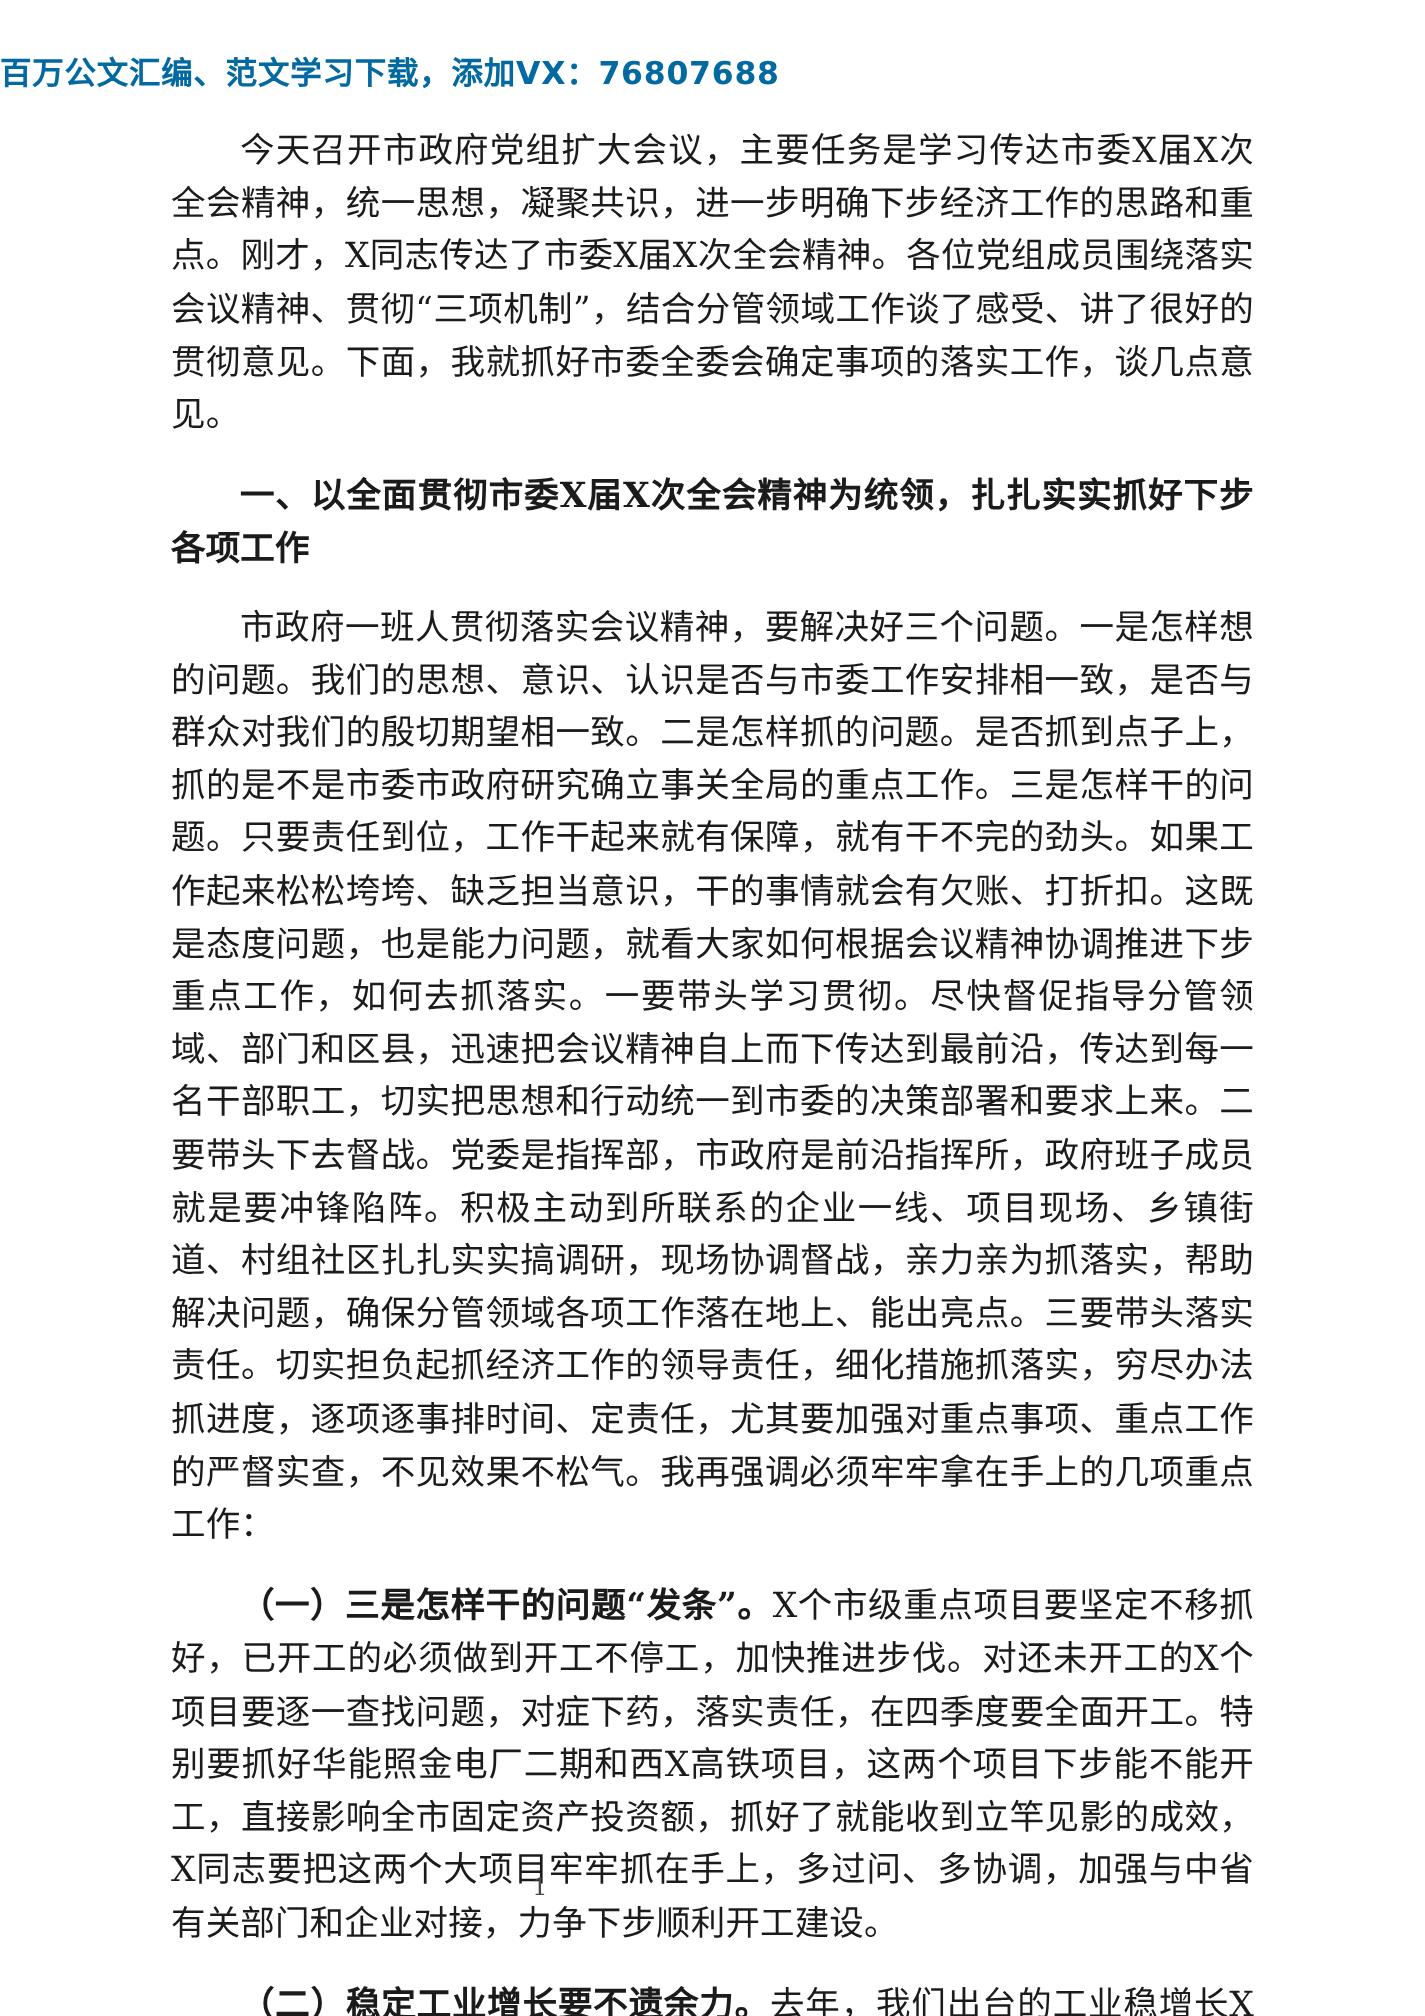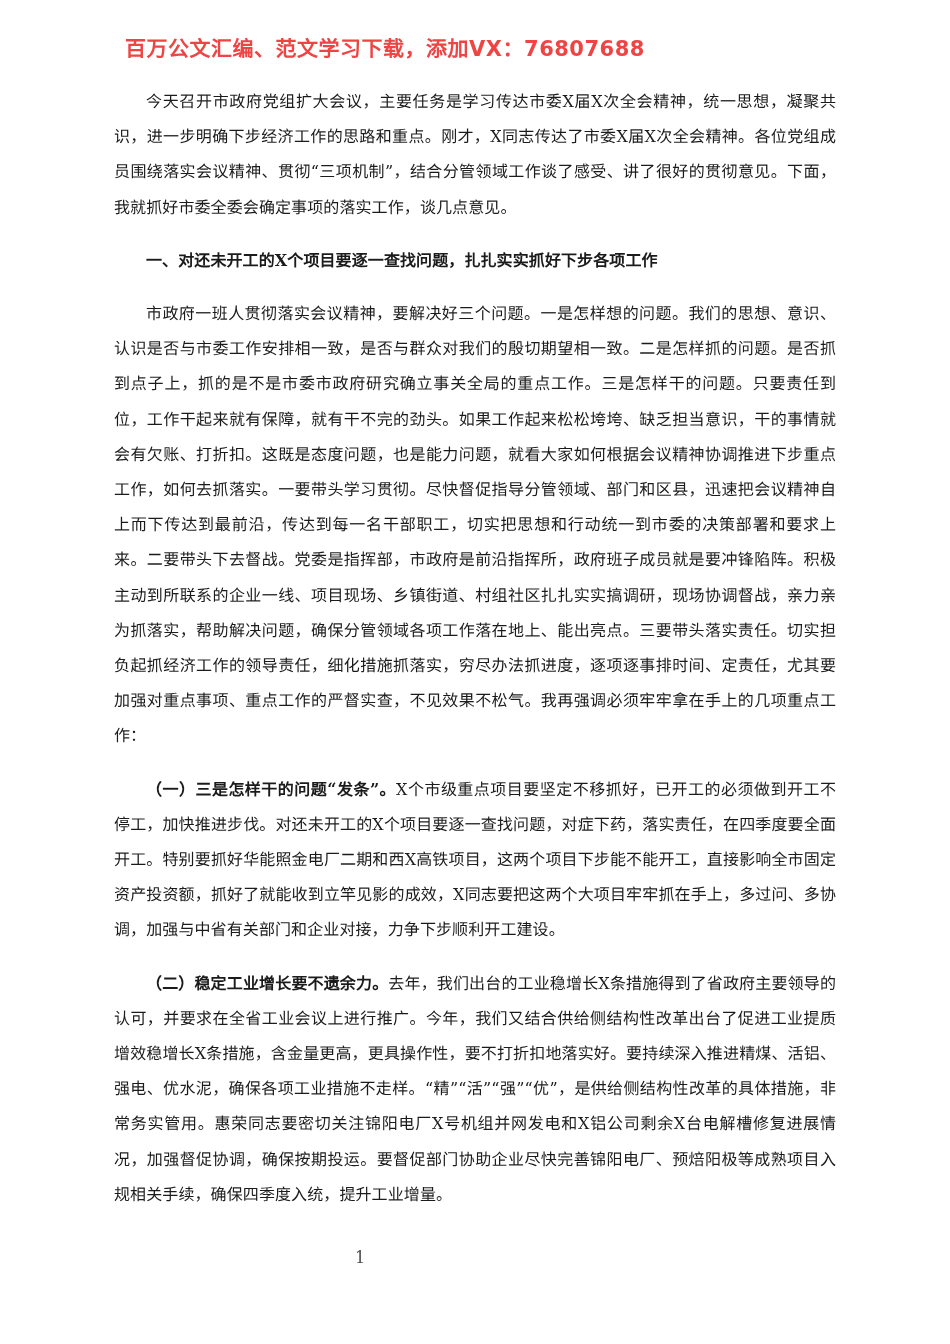--- a/index.html
+++ b/index.html
@@ -24,41 +24,41 @@
     height: 1344px;
     background: #ffffff;
   }
 
   
   .promo-header {
     position: absolute;
     left: 0;
     top: 36px;
     width: 770px;
-    text-align: center;
-    color: #ef4444;
+    text-align: left;
+    color: #0369a1;
     font-family: "DejaVu Sans", "Liberation Sans", sans-serif;
     font-size: 21px;
     font-weight: 700;
     letter-spacing: 0.5px;
     white-space: nowrap;
     line-height: 1.25;
   }
 
   
   .doc-body {
     position: absolute;
     left: 114px;
     top: 84px;
     width: 722px;
   }
 
   p.para {
     margin: 0 0 0 0;
-    font-size: 16px;
+    font-size: 23px;
     line-height: 35.2px;
     color: #1b1b1b;
     text-align: justify;
     text-justify: inter-ideograph;
     text-indent: 2em;
     font-family: "DejaVu Serif", "Liberation Serif", serif;
     word-break: break-all;
     letter-spacing: 0.1px;
   }
 
@@ -92,21 +92,21 @@
 <body>
 
 <div id="page">
 
   <div class="promo-header">百万公文汇编、范文学习下载，添加VX：76807688</div>
 
   <div class="doc-body">
 
     <p class="para">今天召开市政府党组扩大会议，主要任务是学习传达市委X届X次全会精神，统一思想，凝聚共识，进一步明确下步经济工作的思路和重点。刚才，X同志传达了市委X届X次全会精神。各位党组成员围绕落实会议精神、贯彻“三项机制”，结合分管领域工作谈了感受、讲了很好的贯彻意见。下面，我就抓好市委全委会确定事项的落实工作，谈几点意见。</p>
 
-    <p class="para heading">一、对还未开工的X个项目要逐一查找问题，扎扎实实抓好下步各项工作</p>
+    <p class="para heading">一、以全面贯彻市委X届X次全会精神为统领，扎扎实实抓好下步各项工作</p>
 
     <p class="para">市政府一班人贯彻落实会议精神，要解决好三个问题。一是怎样想的问题。我们的思想、意识、认识是否与市委工作安排相一致，是否与群众对我们的殷切期望相一致。二是怎样抓的问题。是否抓到点子上，抓的是不是市委市政府研究确立事关全局的重点工作。三是怎样干的问题。只要责任到位，工作干起来就有保障，就有干不完的劲头。如果工作起来松松垮垮、缺乏担当意识，干的事情就会有欠账、打折扣。这既是态度问题，也是能力问题，就看大家如何根据会议精神协调推进下步重点工作，如何去抓落实。一要带头学习贯彻。尽快督促指导分管领域、部门和区县，迅速把会议精神自上而下传达到最前沿，传达到每一名干部职工，切实把思想和行动统一到市委的决策部署和要求上来。二要带头下去督战。党委是指挥部，市政府是前沿指挥所，政府班子成员就是要冲锋陷阵。积极主动到所联系的企业一线、项目现场、乡镇街道、村组社区扎扎实实搞调研，现场协调督战，亲力亲为抓落实，帮助解决问题，确保分管领域各项工作落在地上、能出亮点。三要带头落实责任。切实担负起抓经济工作的领导责任，细化措施抓落实，穷尽办法抓进度，逐项逐事排时间、定责任，尤其要加强对重点事项、重点工作的严督实查，不见效果不松气。我再强调必须牢牢拿在手上的几项重点工作：</p>
 
     <p class="para"><span class="lead">（一）三是怎样干的问题“发条”。</span><span>X个市级重点项目要坚定不移抓好，已开工的必须做到开工不停工，加快推进步伐。对还未开工的X个项目要逐一查找问题，对症下药，落实责任，在四季度要全面开工。特别要抓好华能照金电厂二期和西X高铁项目，这两个项目下步能不能开工，直接影响全市固定资产投资额，抓好了就能收到立竿见影的成效，X同志要把这两个大项目牢牢抓在手上，多过问、多协调，加强与中省有关部门和企业对接，力争下步顺利开工建设。</span></p>
 
     <p class="para"><span class="lead">（二）稳定工业增长要不遗余力。</span><span>去年，我们出台的工业稳增长X条措施得到了省政府主要领导的认可，并要求在全省工业会议上进行推广。今年，我们又结合供给侧结构性改革出台了促进工业提质增效稳增长X条措施，含金量更高，更具操作性，要不打折扣地落实好。要持续深入推进精煤、活铝、强电、优水泥，确保各项工业措施不走样。“精”“活”“强”“优”，是供给侧结构性改革的具体措施，非常务实管用。惠荣同志要密切关注锦阳电厂X号机组并网发电和X铝公司剩余X台电解槽修复进展情况，加强督促协调，确保按期投运。要督促部门协助企业尽快完善锦阳电厂、预焙阳极等成熟项目入规相关手续，确保四季度入统，提升工业增量。</span></p>
 
   </div>
 
   <div class="page-number">1</div>

